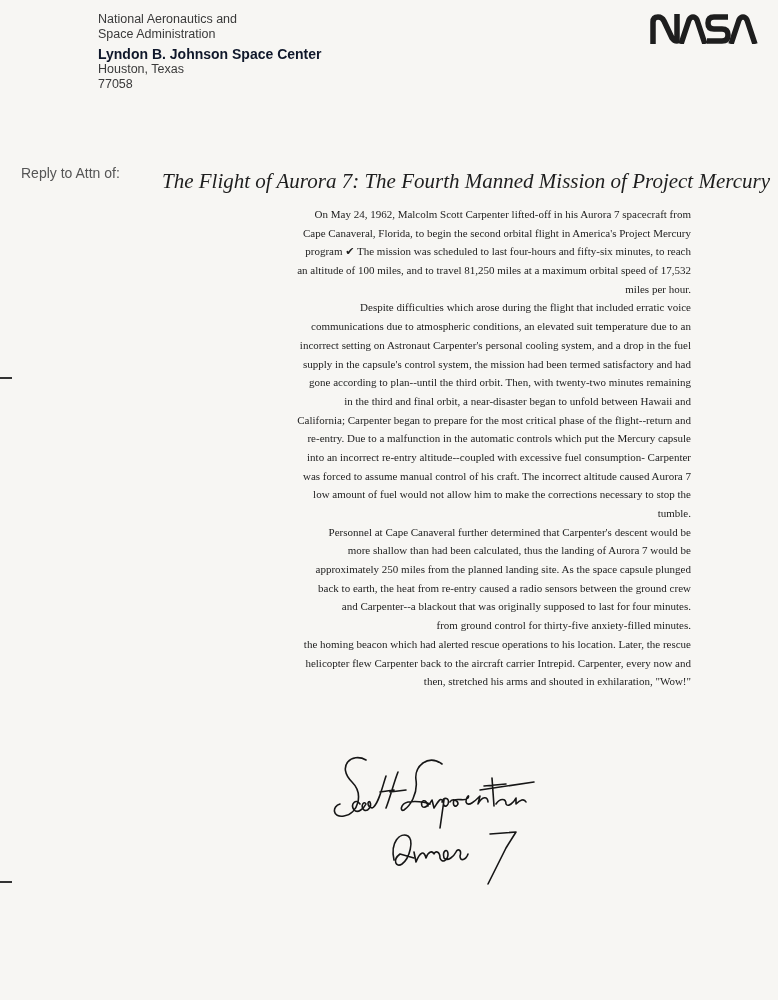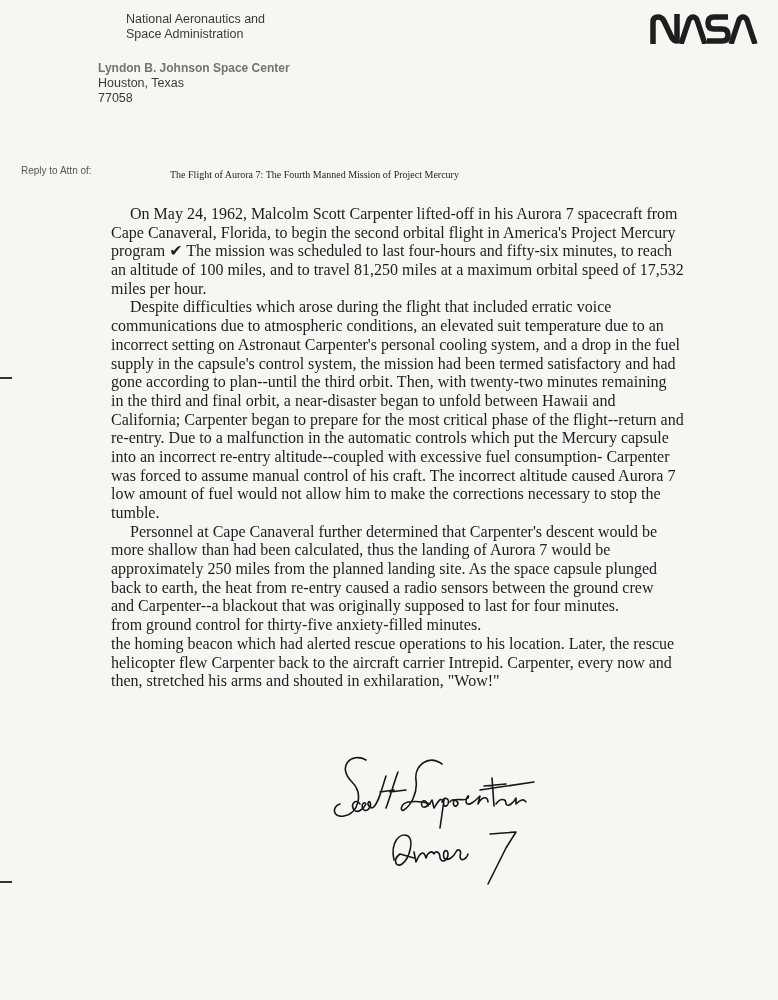--- a/index.html
+++ b/index.html
@@ -7,41 +7,41 @@
       width: 778px; height: 1000px; overflow: hidden;
       background: #f7f6f3;
       position: relative;
       color: #1c1c1c;
     }
     .letterhead {
       position: absolute; left: 98px; top: 12px;
       font-family: "Liberation Sans", sans-serif;
       font-size: 12.5px; line-height: 15px; color: #3a3a3a;
     }
-    .letterhead .agency div { line-height: 15px; margin-left: 28px; }
+    .letterhead .agency div { line-height: 15px; }
     .letterhead .center-name {
-      margin-top: 19px; font-weight: bold; color: #737373; font-size: 12px;
+      margin-top: 5px; font-weight: bold; color: #0f172a; font-size: 14px;
     }
     .nasa-logo {
       position: absolute; left: 650px; top: 14px; width: 108px; height: 30px;
     }
     .reply-attn {
       position: absolute; left: 21px; top: 165px;
       font-family: "Liberation Sans", sans-serif;
-      font-size: 10px; color: #555;
+      font-size: 14px; color: #555;
     }
     .doc-title {
-      position: absolute; left: 170px; top: 169px;
+      position: absolute; left: 162px; top: 169px;
       font-family: "Liberation Serif", serif;
-      font-size: 10px; color: #1e1e1e; white-space: nowrap;
+      font-size: 21px; color: #1e1e1e; white-space: nowrap; font-style: italic;
     }
     .body-text {
       position: absolute; left: 111px; top: 205px; width: 580px;
       font-family: "Liberation Serif", serif;
-      font-size: 16px; line-height: 18.7px; color: #1d1d1d;
+      font-size: 11px; line-height: 18.7px; color: #1d1d1d; text-align: right;
     }
     .body-text .line { white-space: nowrap; height: 18.7px; }
     .body-text .indent { padding-left: 19px; }
     .margin-mark {
       position: absolute; left: 0px; width: 12px; height: 2px; background: #333;
     }
     .signature {
       position: absolute; left: 330px; top: 748px; width: 270px; height: 140px;
     }
   </style>

